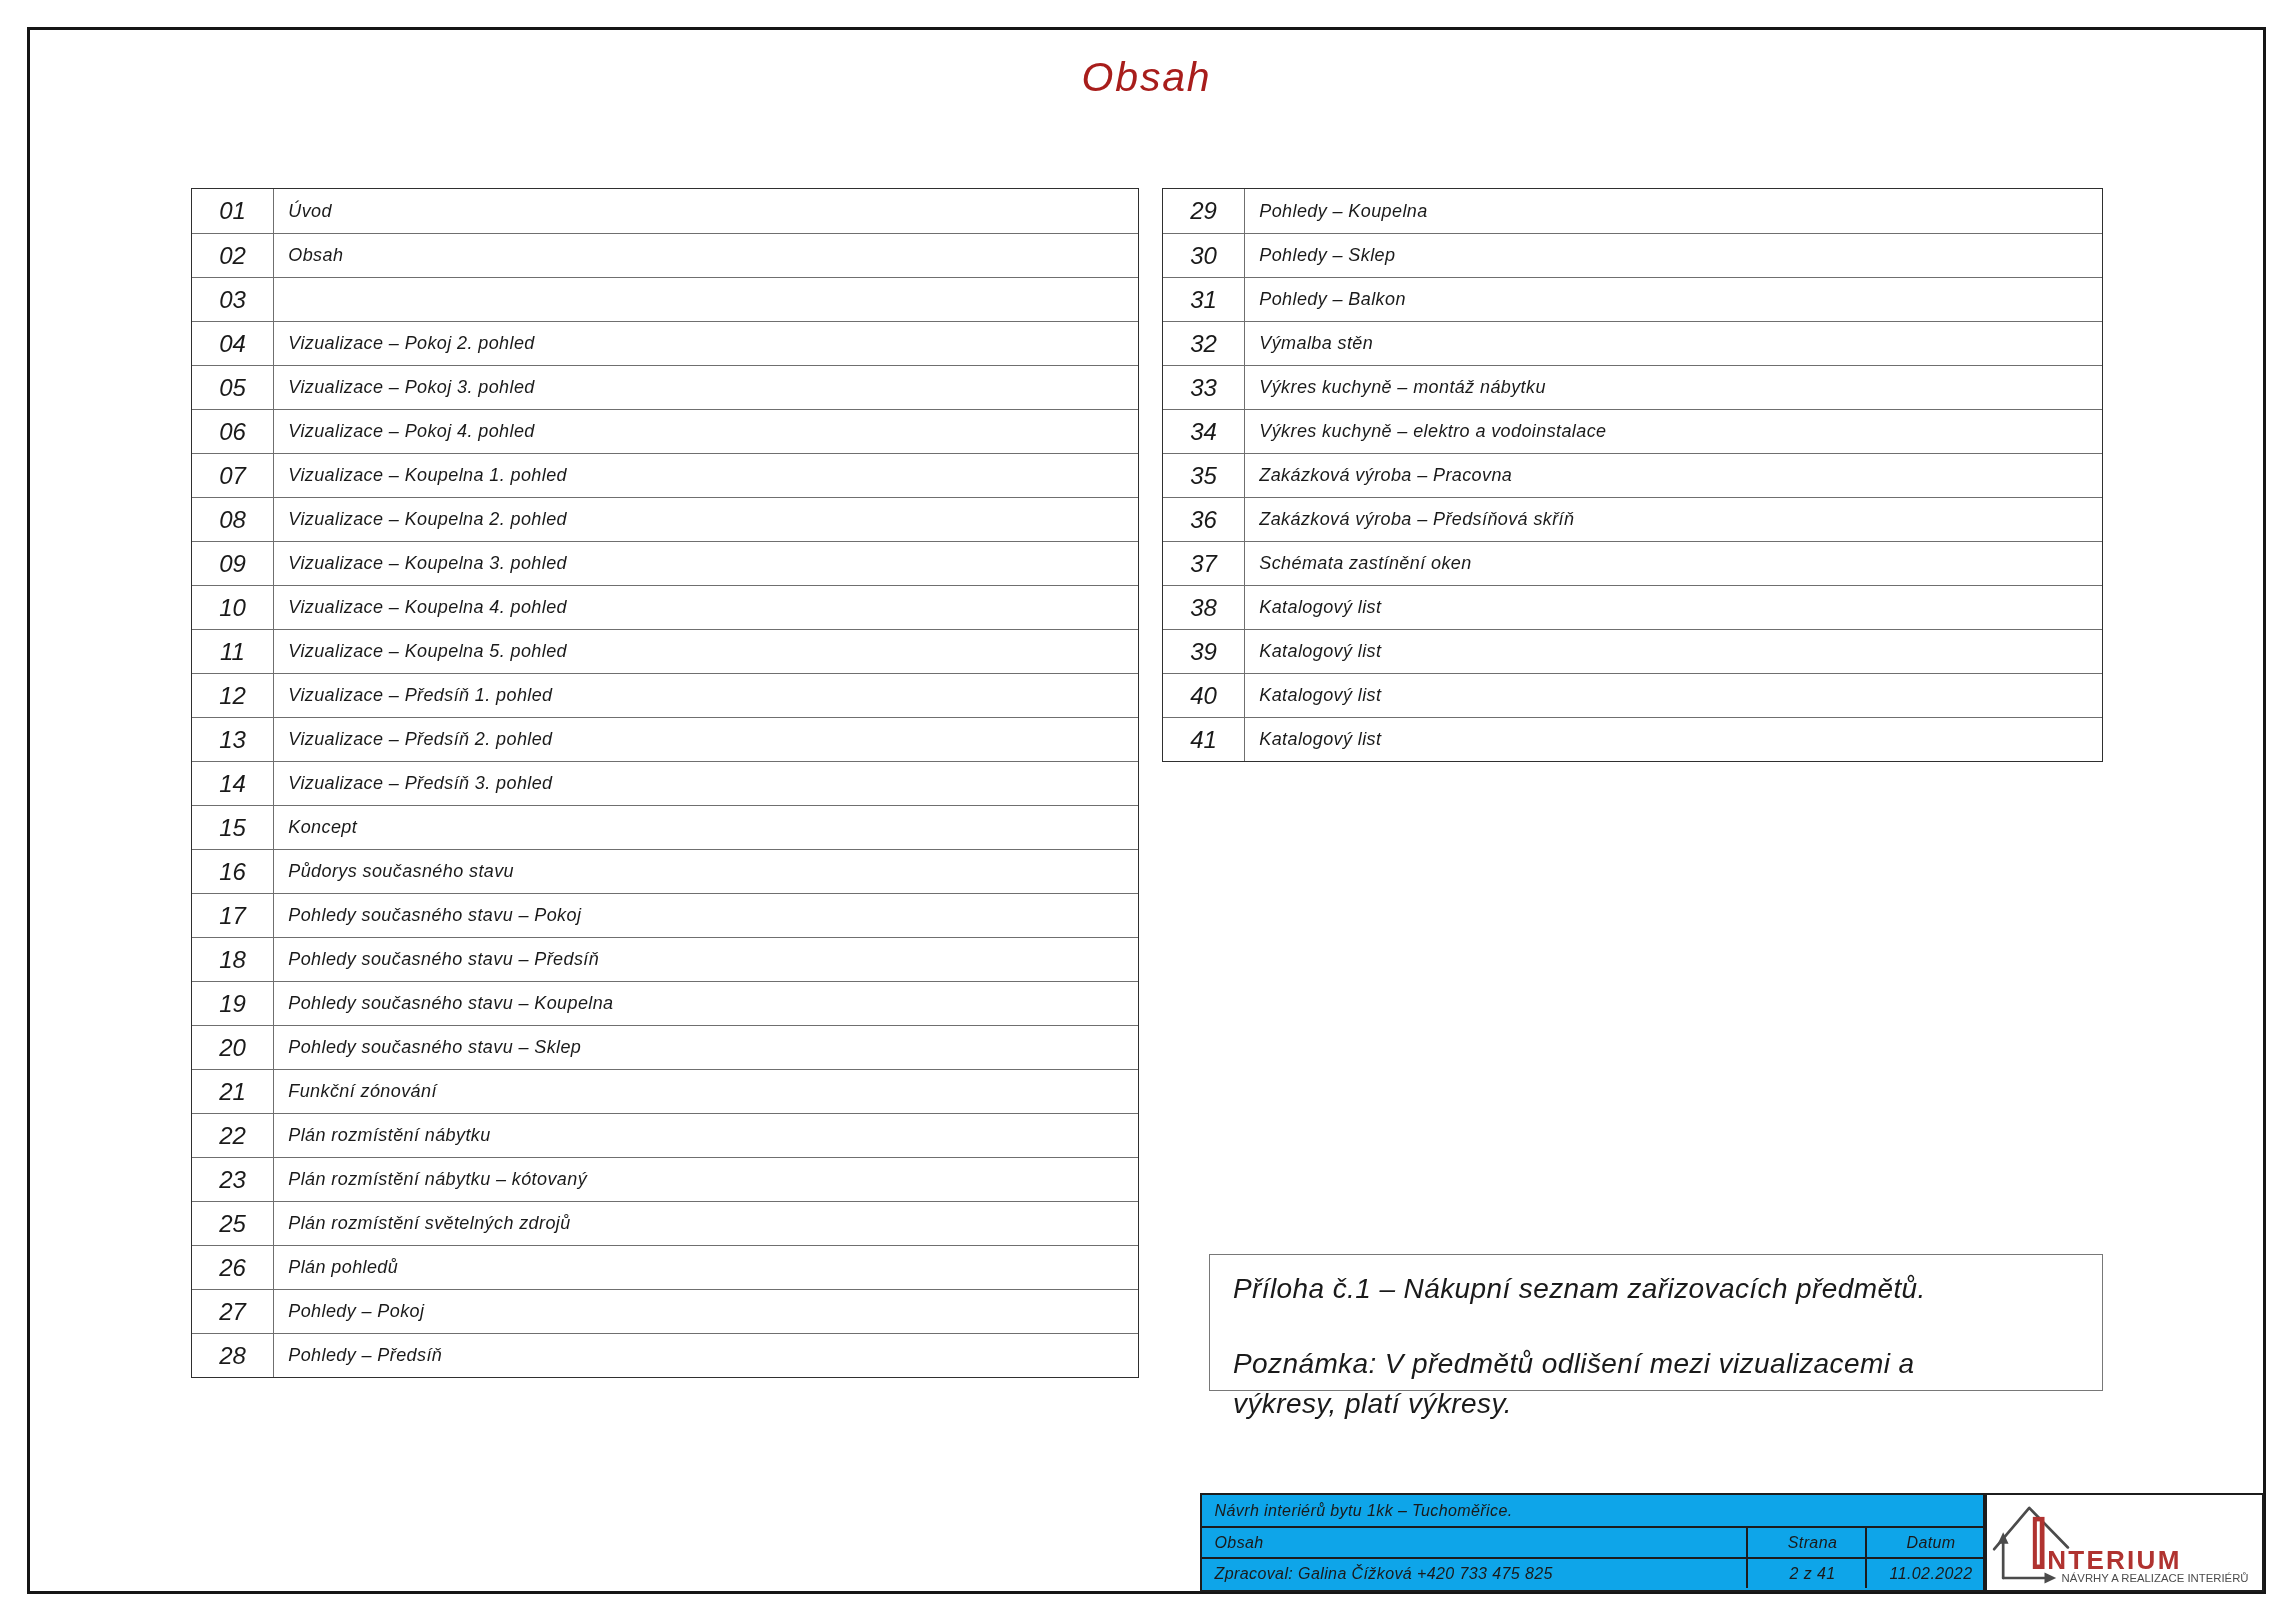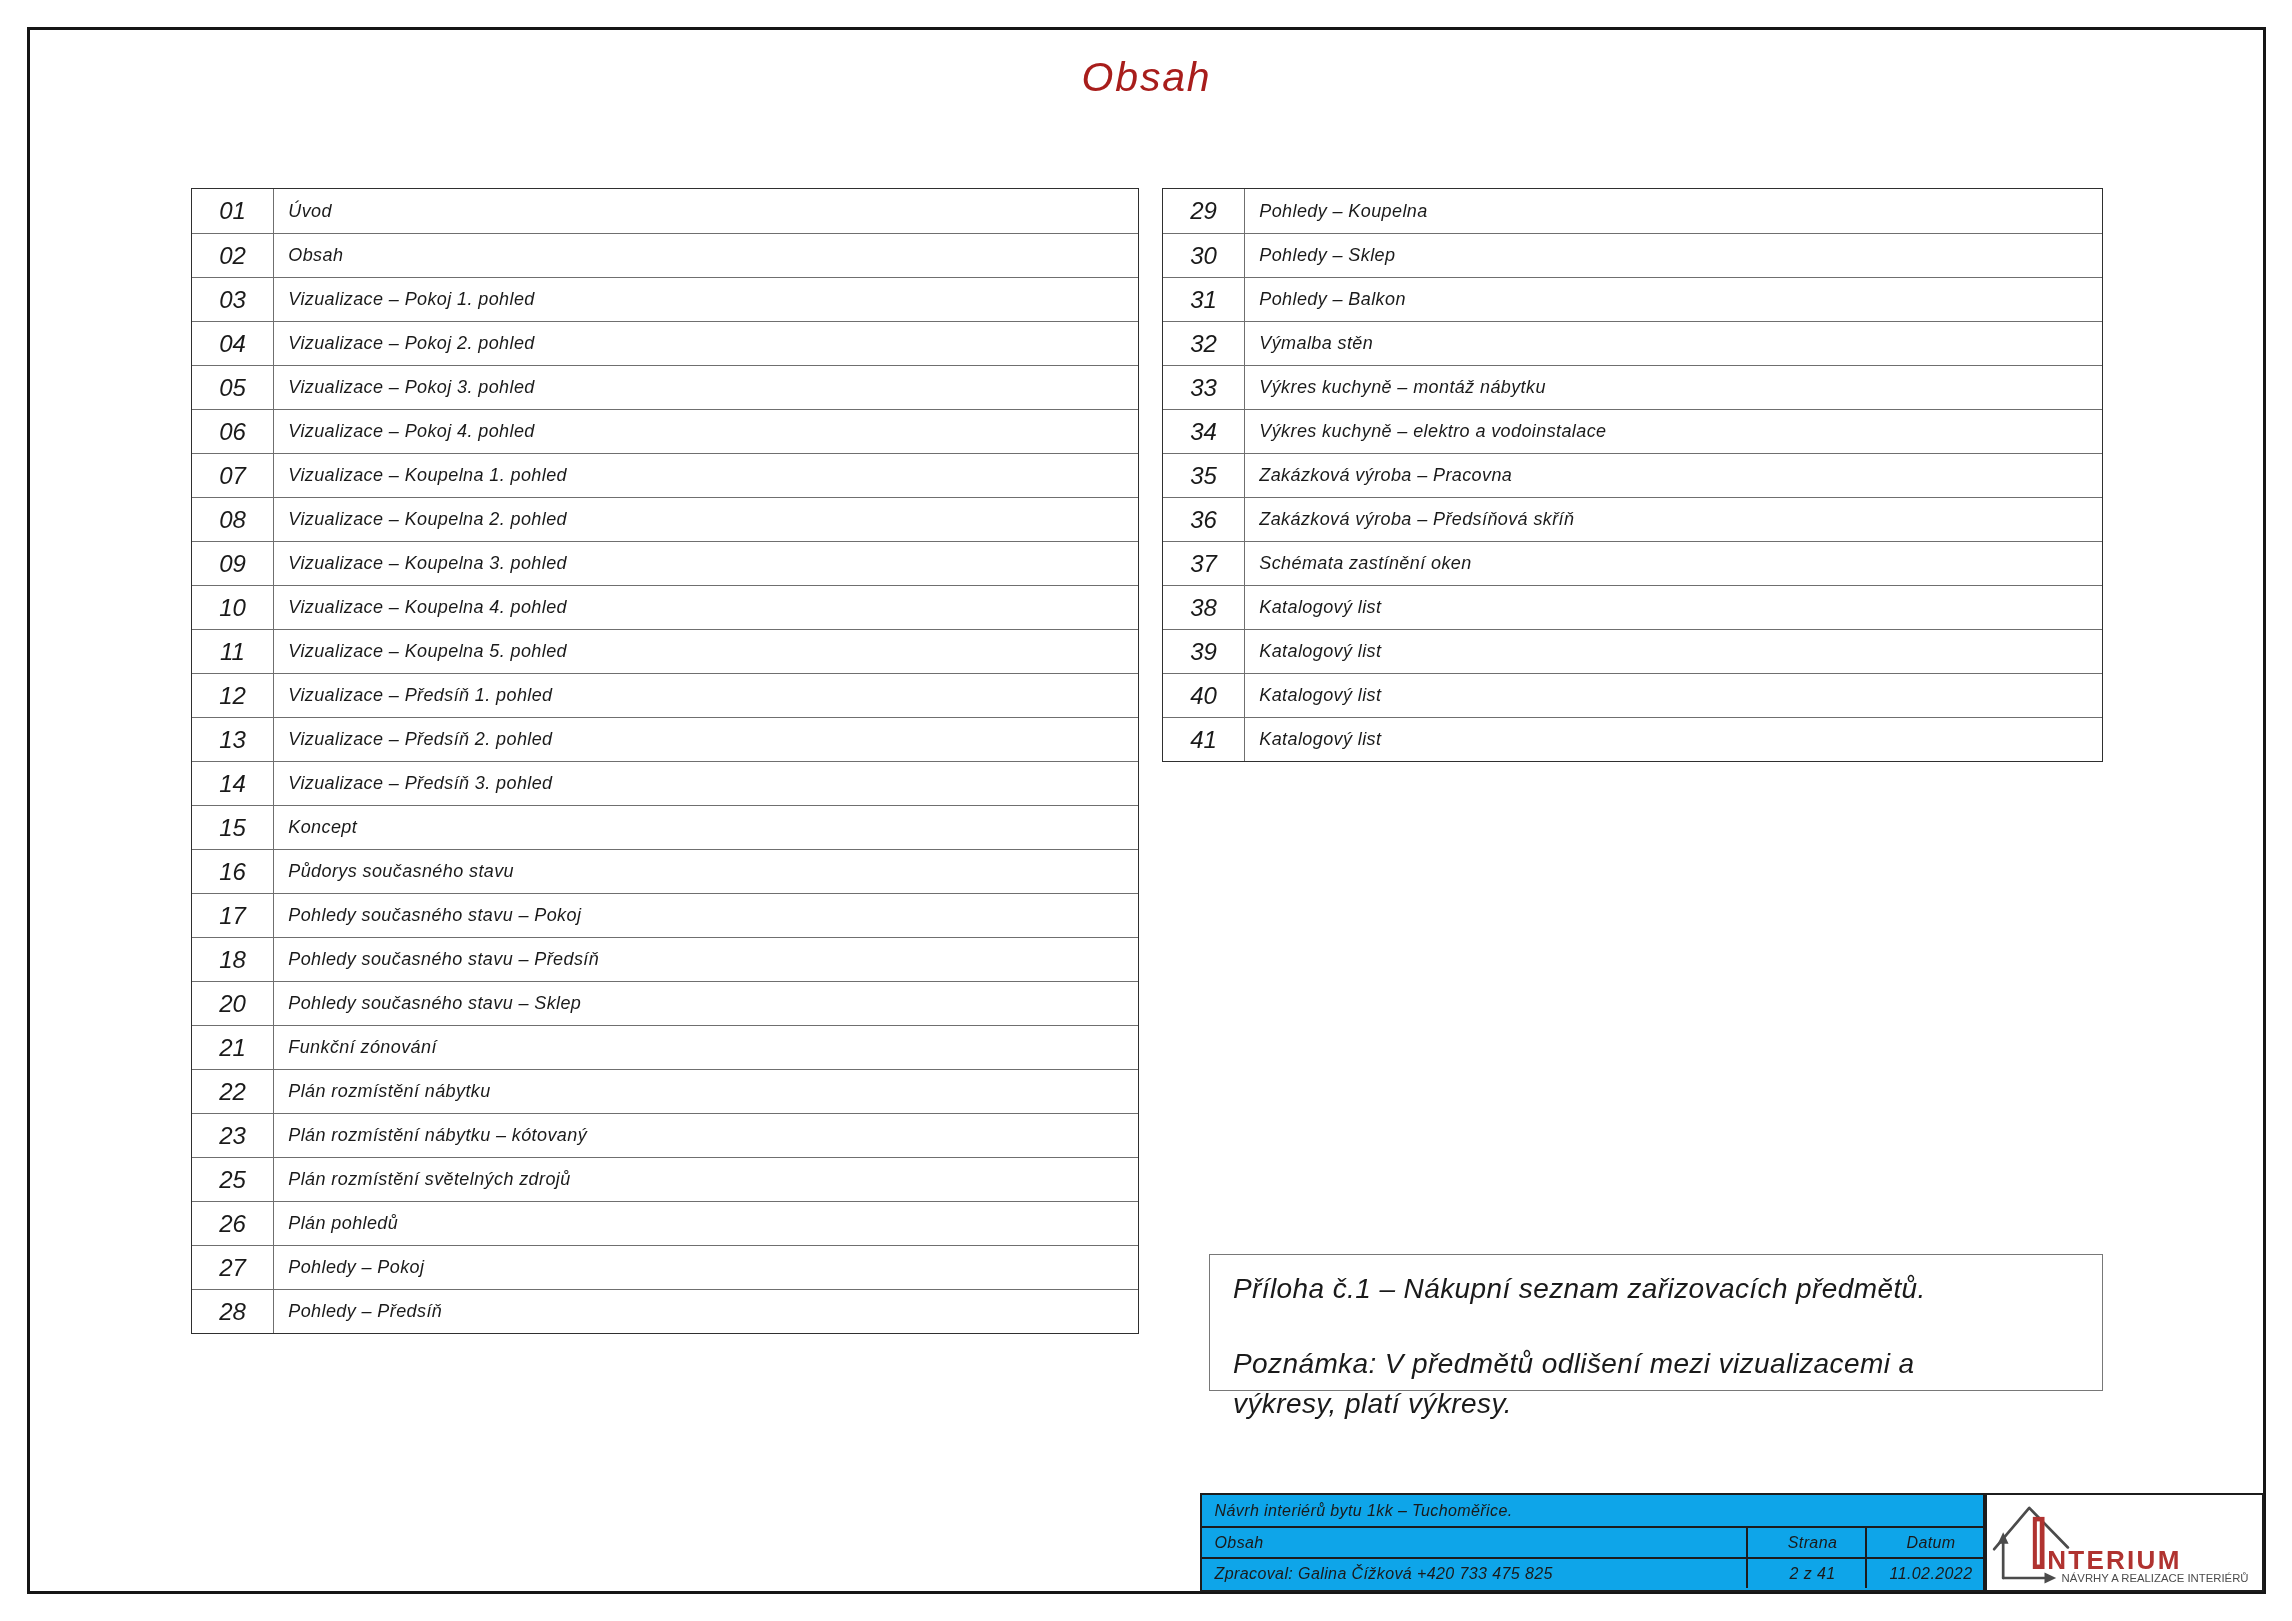--- a/index.html
+++ b/index.html
@@ -77,21 +77,20 @@
         <div class="toc-title-cell">Úvod</div>
       </div>
 
       <div class="toc-row">
         <div class="toc-num">02</div>
         <div class="toc-title-cell">Obsah</div>
       </div>
 
       <div class="toc-row">
         <div class="toc-num">03</div>
-        <div class="toc-title-cell">Vizualizace – Pokoj 1. pohled</div>
       </div>
 
       <div class="toc-row">
         <div class="toc-num">04</div>
         <div class="toc-title-cell">Vizualizace – Pokoj 2. pohled</div>
       </div>
 
       <div class="toc-row">
         <div class="toc-num">05</div>
         <div class="toc-title-cell">Vizualizace – Pokoj 3. pohled</div>
@@ -155,20 +154,24 @@
       <div class="toc-row">
         <div class="toc-num">17</div>
         <div class="toc-title-cell">Pohledy současného stavu – Pokoj</div>
       </div>
 
       <div class="toc-row">
         <div class="toc-num">18</div>
         <div class="toc-title-cell">Pohledy současného stavu – Předsíň</div>
       </div>
 
+      <div class="toc-row">
+        <div class="toc-num">19</div>
+        <div class="toc-title-cell">Pohledy současného stavu – Koupelna</div>
+      </div>
 
       <div class="toc-row">
         <div class="toc-num">20</div>
         <div class="toc-title-cell">Pohledy současného stavu – Sklep</div>
       </div>
 
       <div class="toc-row">
         <div class="toc-num">21</div>
         <div class="toc-title-cell">Funkční zónování</div>
       </div>

